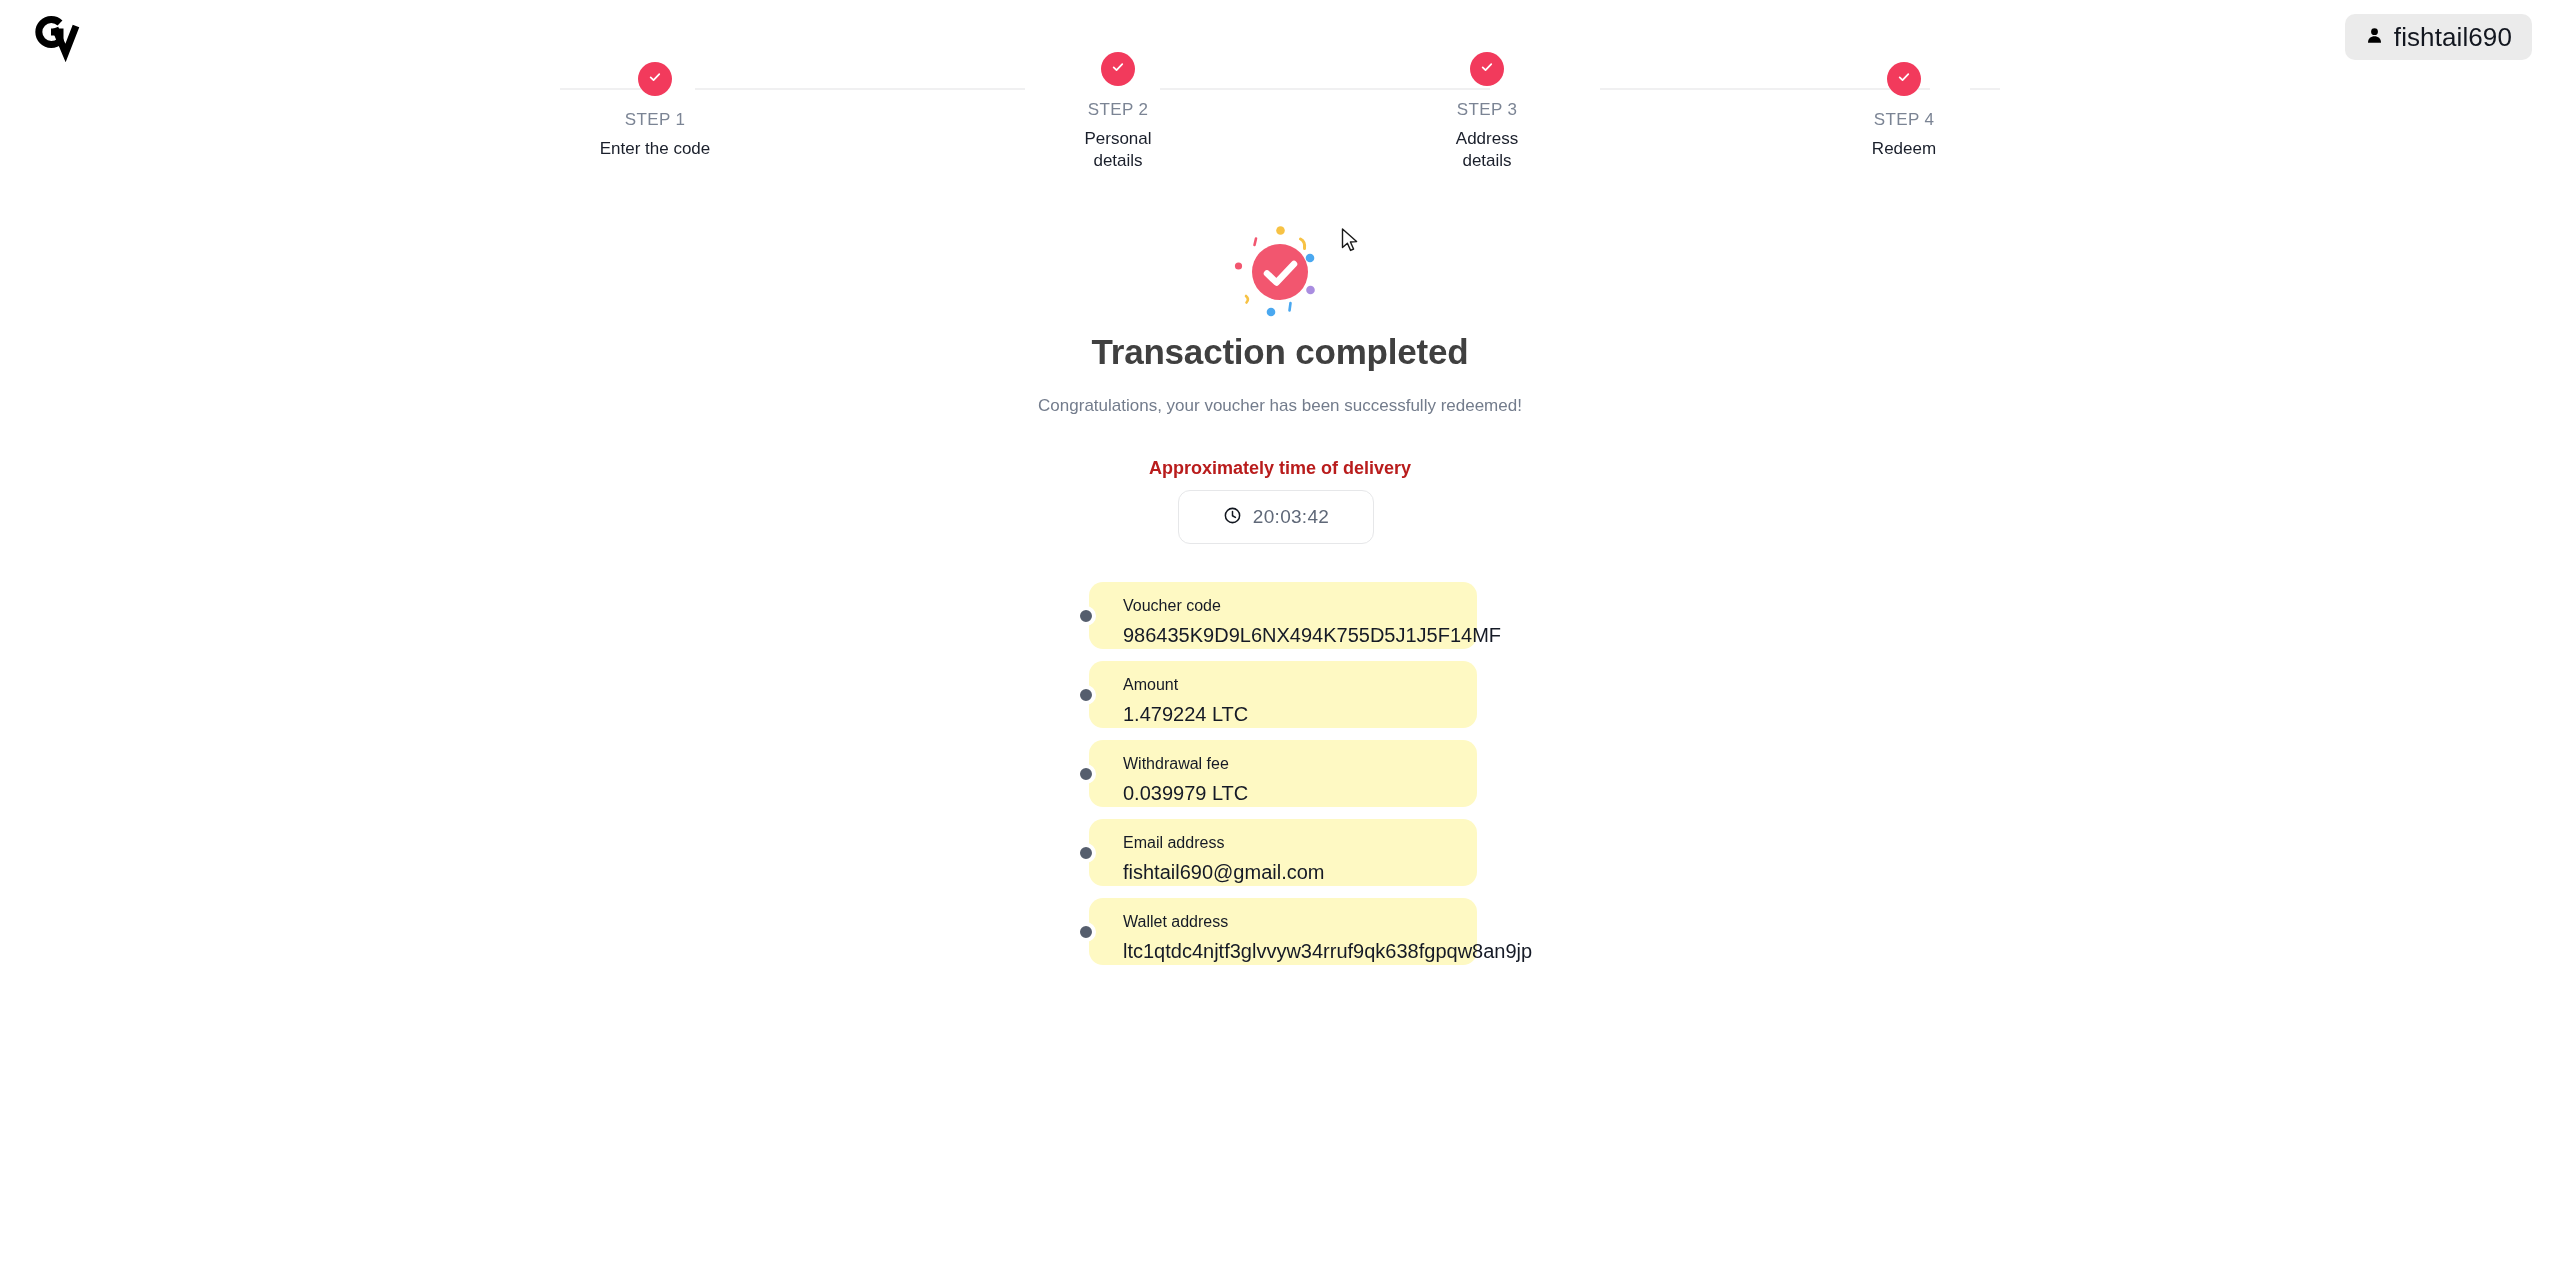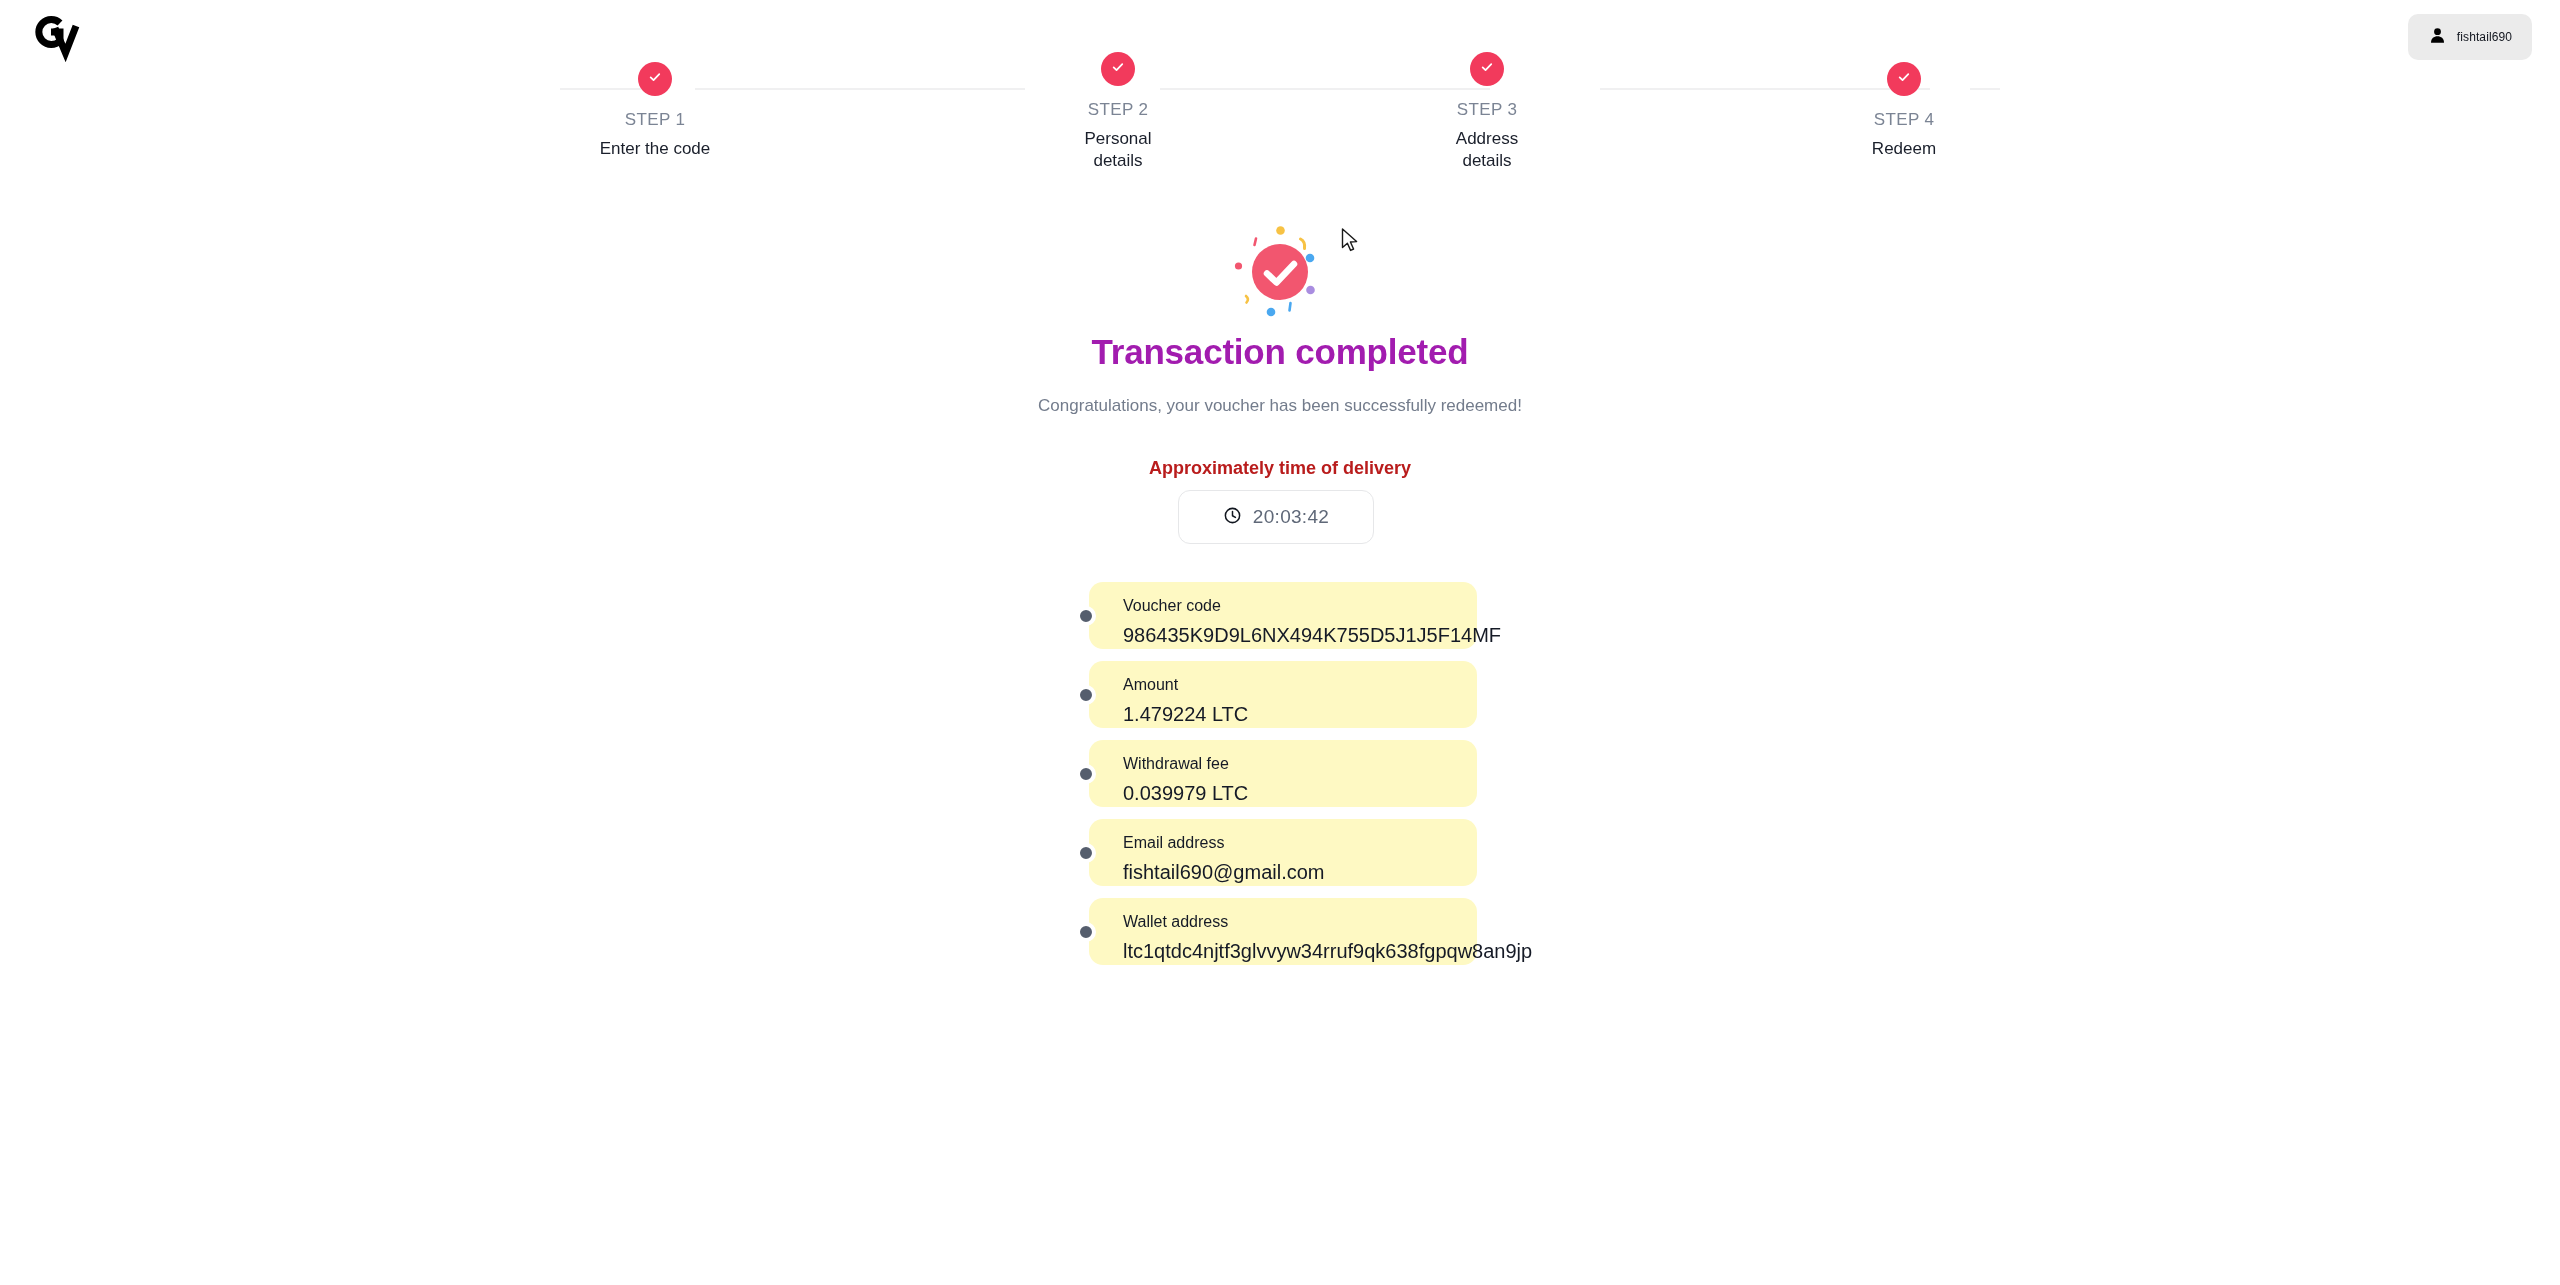--- a/index.html
+++ b/index.html
@@ -22,21 +22,21 @@
   .user-badge {
     position: absolute; right: 28px; top: 14px;
     height: 46px;
     display: flex; align-items: center; gap: 10px;
     background: #ebebeb;
     border-radius: 10px;
     padding: 0 20px;
     cursor: pointer;
   }
   .user-badge .uname {
-    font-size: 12px; color: #12161f; letter-spacing: .1px;
+    font-size: 26px; color: #12161f; letter-spacing: .1px;
   }
   .person-icon { display: block; }
 
   
   .stepper {
     position: absolute; top: 0; left: 0; width: 2068px; height: 200px;
   }
   .step {
     position: absolute;
     width: 200px;
@@ -68,21 +68,21 @@
   .content {
     position: absolute; top: 0; left: 0; width: 2560px; height: 1285px;
   }
   .success-illustration {
     position: absolute; left: 1230px; top: 222px;
     width: 100px; height: 100px;
   }
   .title {
     position: absolute; left: 0; top: 332px; width: 2560px;
     text-align: center;
-    font-size: 35px; font-weight: bold; color: #a21caf;
+    font-size: 35px; font-weight: bold; color: #404040;
     letter-spacing: -.2px;
   }
   .subtitle {
     position: absolute; left: 0; top: 396px; width: 2560px;
     text-align: center;
     font-size: 17px; color: #737c8c;
   }
   .delivery-label {
     position: absolute; left: 0; top: 458px; width: 2560px;
     text-align: center;

